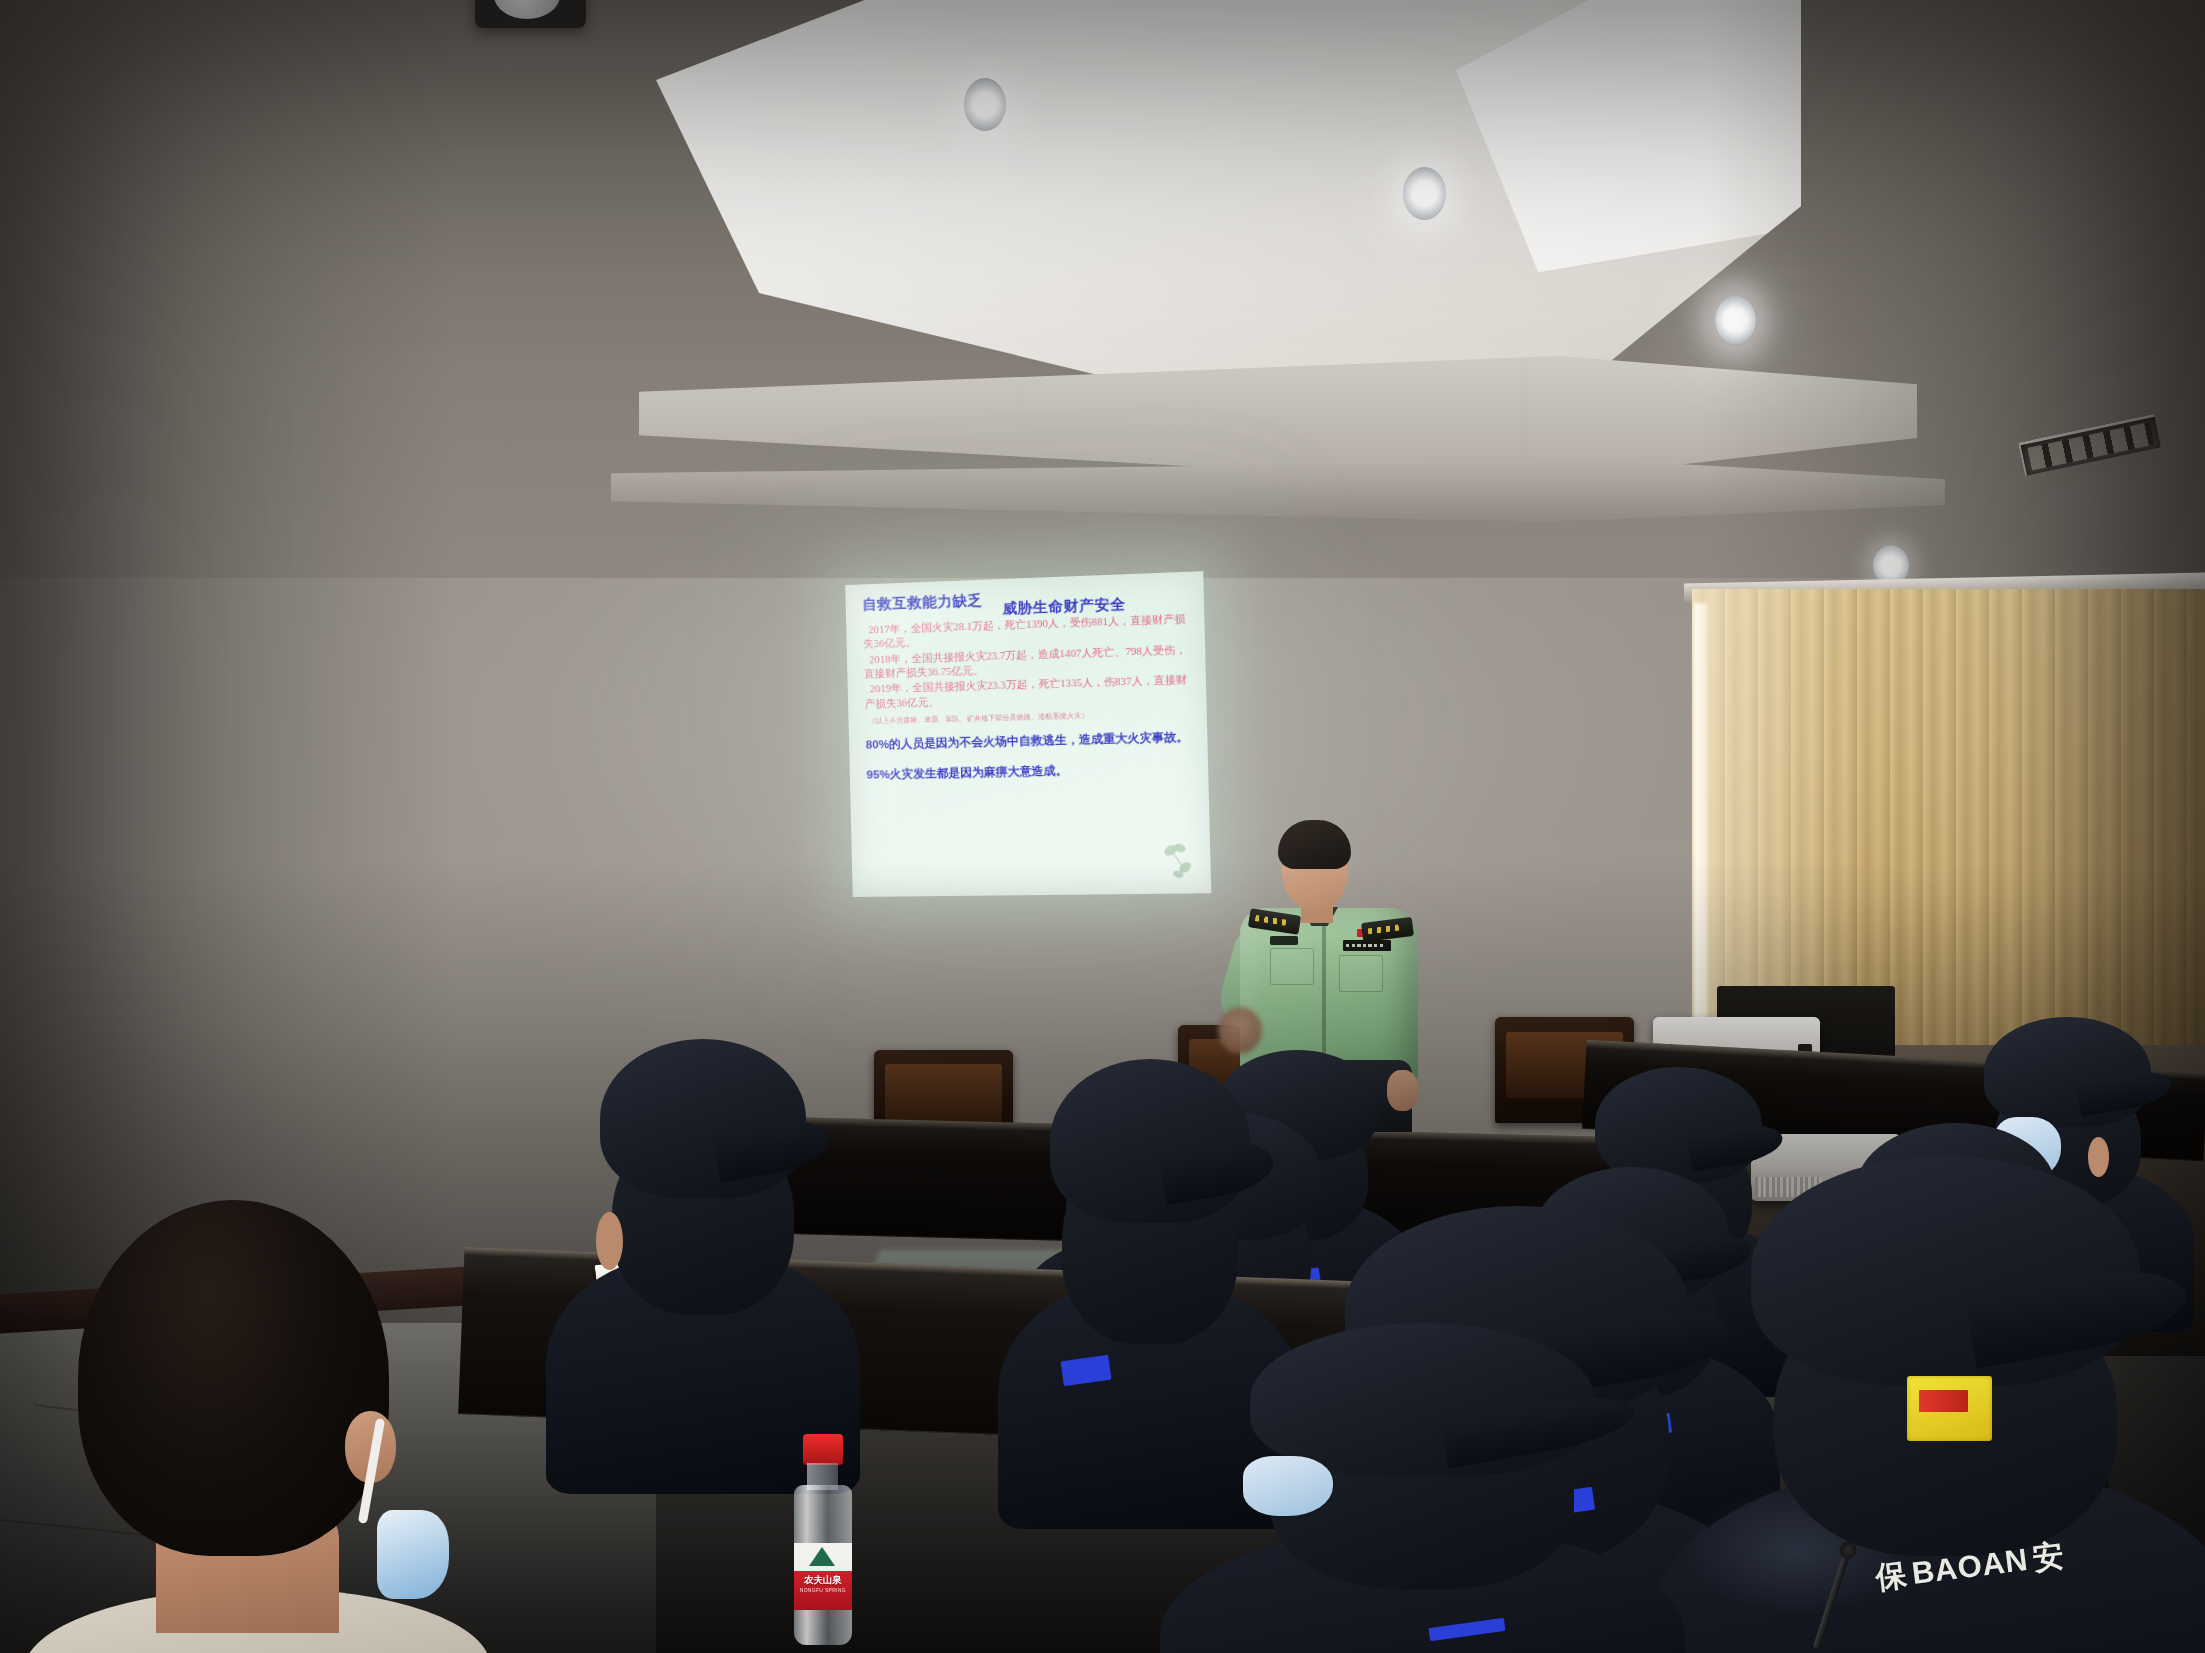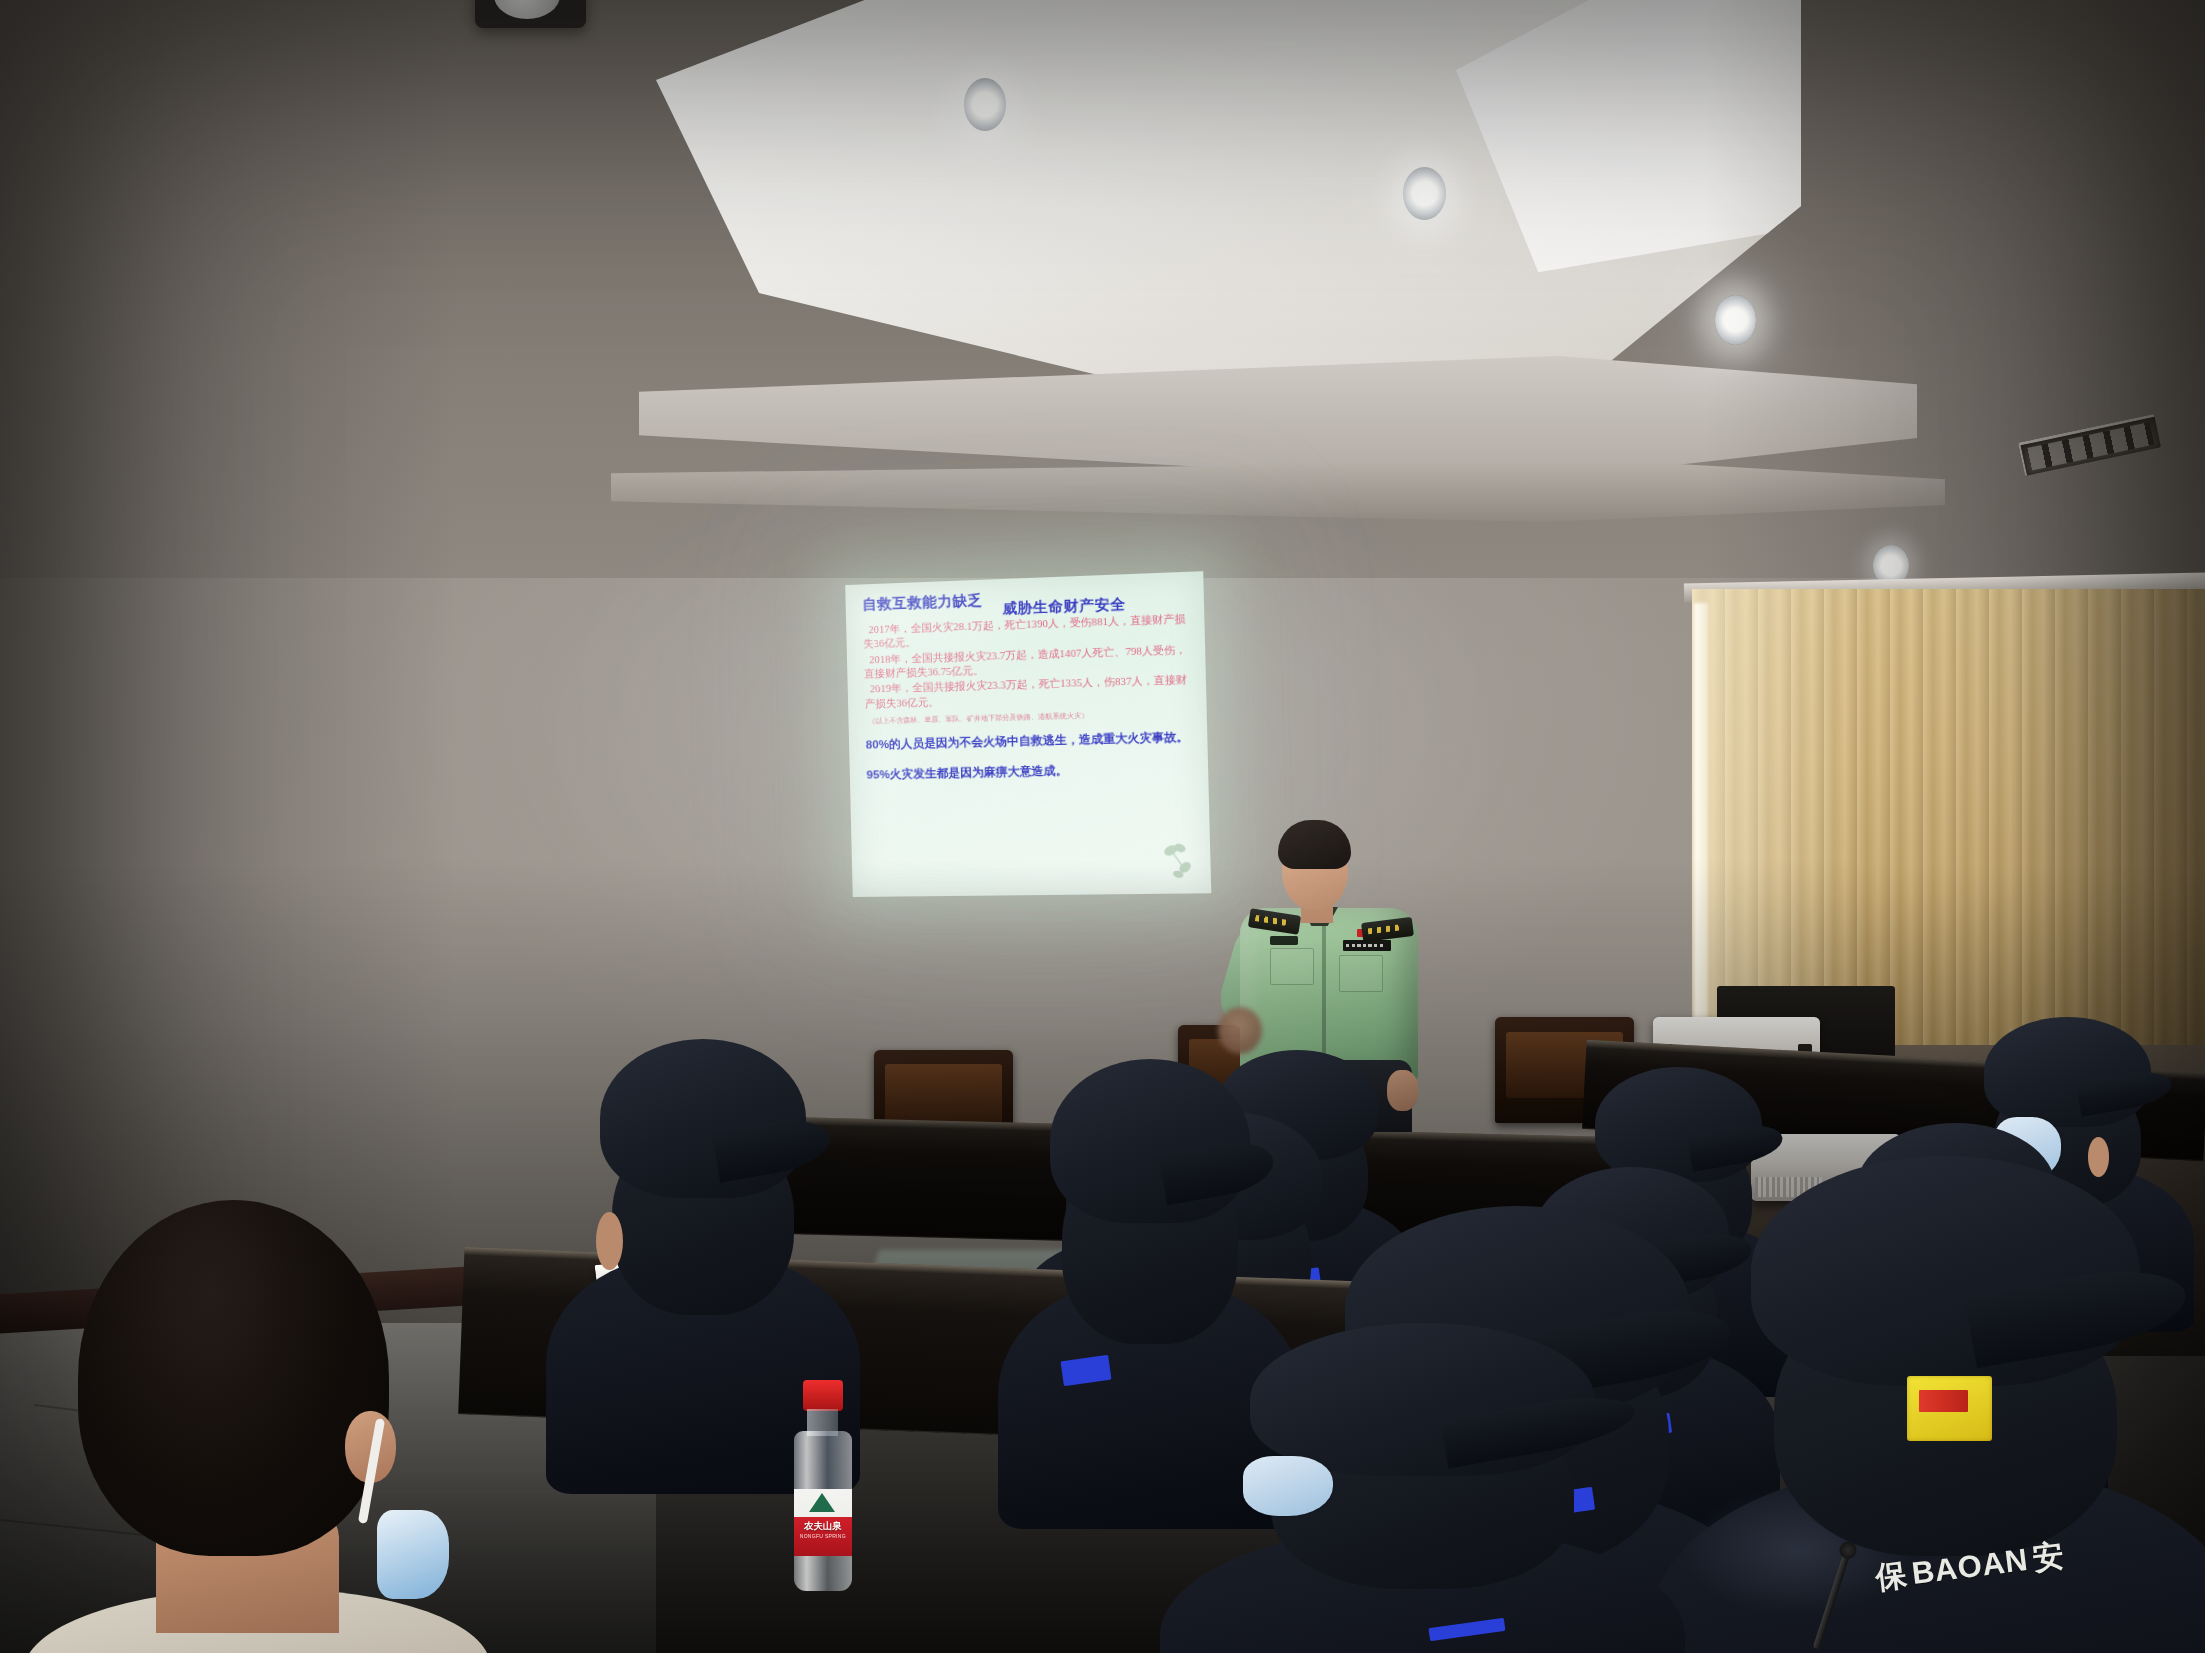--- a/index.html
+++ b/index.html
@@ -446,21 +446,21 @@
     background:repeating-linear-gradient(90deg,#b9b4ac 0 2.8px, #e7e4de 2.8px 5.6px);
     border-radius:1.7px;
   }
   .black-bag{
     position:absolute; left:1717px; top:986px; width:178px; height:117px;
     background:linear-gradient(180deg,#201d1a,#0d0b0a);
     border-radius:3.3px;
   }
 
   
-  .bottle{ position:absolute; left:786px; top:1380px; width:73px; height:172px; }
+  .bottle{ position:absolute; left:786px; top:1434px; width:73px; height:172px; }
   .bt-cap{
     position:absolute; left:16.7px; top:0; width:40px; height:31px;
     border-radius:3.9px;
     background:linear-gradient(180deg,#ee2d2d,#a81414);
   }
   .bt-neck{
     position:absolute; left:21px; top:29px; width:31px; height:27px;
     background:linear-gradient(90deg, rgba(235,240,245,.55), rgba(180,195,205,.35));
   }
   .bt-body{

